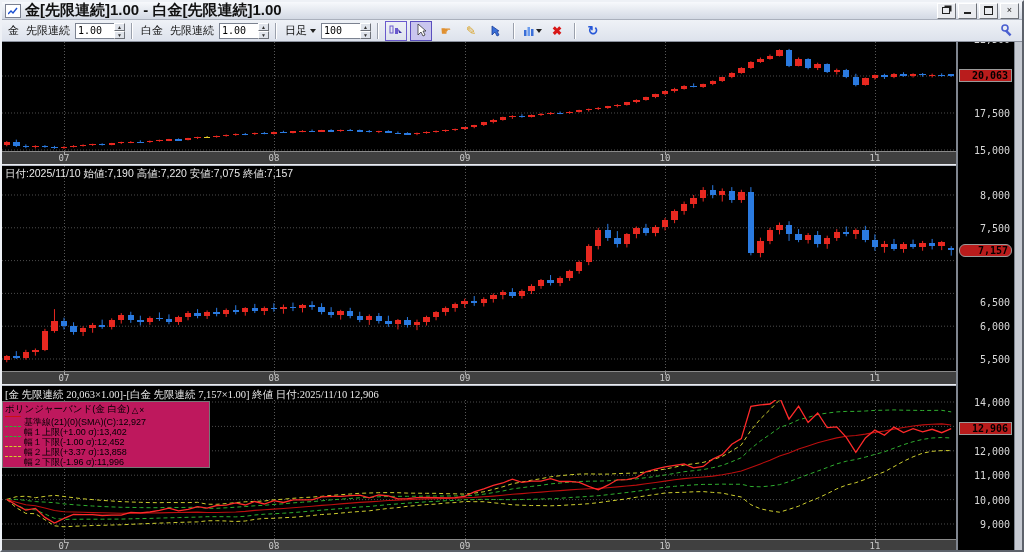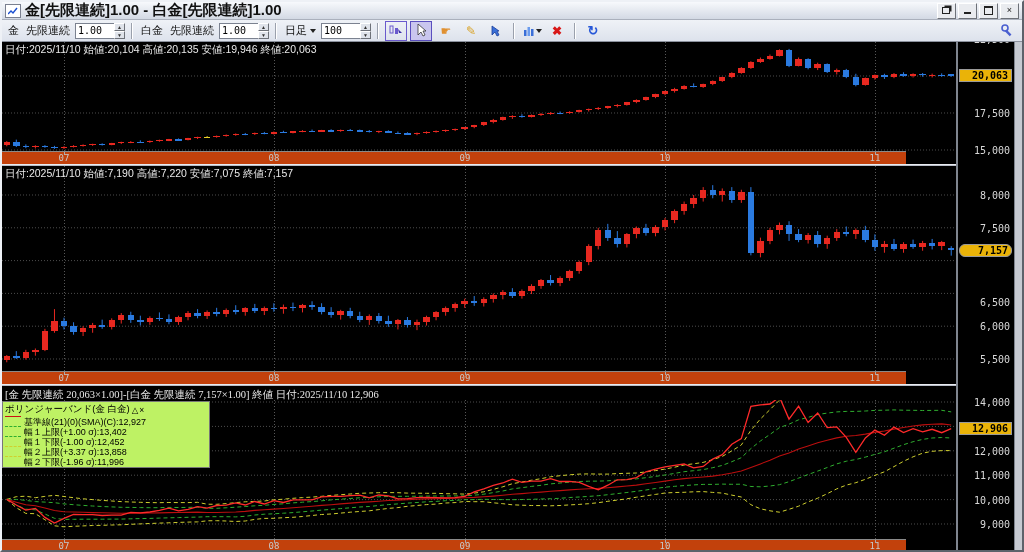--- a/index.html
+++ b/index.html
@@ -34,32 +34,32 @@
   .tbtn{width:20px;height:18px;display:flex;align-items:center;justify-content:center;border:1px solid transparent;}
   .tbtn.framed{border:1px solid #6a5acd;}
   .tbtn.pressed{background:#c9c6ee;border:1px solid #5a4fbf;}
   .ico{font-size:12px;line-height:12px;}
   #wrench{margin-left:auto;}
   
   #content{position:absolute;left:0;top:40px;width:1020px;height:510px;background:#000;}
   #vdiv{position:absolute;left:954px;top:0;width:2px;height:510px;background:#7f858f;}
   #axiscol{position:absolute;left:956px;top:0;width:56px;height:510px;background:#000;overflow:hidden;}
   #rstrip{position:absolute;left:1012px;top:0;width:8px;height:510px;background:#c6cad2;border-left:1px solid #7f858f;box-sizing:border-box;}
-  .axisrow{position:absolute;left:0;width:904px;height:13px;background:#c2410c;border-top:1px solid #8a8a8a;box-sizing:border-box;}
+  .axisrow{position:absolute;left:0;width:1012px;height:13px;background:#404040;border-top:1px solid #8a8a8a;box-sizing:border-box;}
   .axisrow .m{position:absolute;top:1px;font-size:9px;color:#c8c8c8;font-family:"DejaVu Sans Mono",monospace;transform:translateX(-50%);}
   .axisrow .nub{position:absolute;top:0;width:1px;height:3px;background:#aaa;}
   .splitter{position:absolute;left:0;width:1020px;height:2px;background:#b9bec8;border-top:1px solid #e8ebf0;box-sizing:border-box;}
   .info{position:absolute;left:3px;font-size:10.5px;color:#e9e9e9;white-space:nowrap;z-index:5;}
   .tick{position:absolute;right:4px;font-size:10px;color:#d8d8d8;font-family:"DejaVu Sans Mono",monospace;}
-  .badge{position:absolute;left:1px;width:53px;height:13px;background:#eab308;border:1px solid #9a9a9a;
+  .badge{position:absolute;left:1px;width:53px;height:13px;background:#b91c1c;border:1px solid #9a9a9a;
     font-size:10px;font-weight:bold;color:#000;text-align:right;padding:0 3px;box-sizing:border-box;
     font-family:"DejaVu Sans Mono",monospace;z-index:6;}
   svg.chart{position:absolute;left:0;background:#000;}
   
-  #legend{position:absolute;left:0px;top:359px;width:208px;background:#bef264;border:1px solid #777;
+  #legend{position:absolute;left:0px;top:359px;width:208px;background:#be185d;border:1px solid #777;
     z-index:8;font-size:9px;color:#000;padding:1px 2px;box-sizing:border-box;}
   #legend .lt{display:flex;align-items:center;font-size:9.5px;}
   #legend .lt .btns{margin-left:2px;letter-spacing:1px;font-size:8.5px;}
   .lrow{display:flex;align-items:flex-start;height:10px;}
   .lsample{width:16px;height:0;border-top:1.5px solid;margin-right:3px;flex:none;}
   .dash{border-top-style:dashed !important;}
 </style>
 </head>
 <body>
 
@@ -365,21 +365,20 @@
         <rect x="907.8699999999999" y="32.21900882552614" width="6.4" height="1.775967413441954" fill="#e82820" shape-rendering="crispEdges"></rect>
         <line x1="920.6099999999999" x2="920.6099999999999" y1="31.03503054989817" y2="34.73496266123558" stroke="#2a7ae0" stroke-width="1"></line>
         <rect x="917.4099999999999" y="32.21900882552614" width="6.4" height="1.2" fill="#2a7ae0" shape-rendering="crispEdges"></rect>
         <line x1="930.1499999999999" x2="930.1499999999999" y1="31.627019687712153" y2="35.474949083503056" stroke="#e82820" stroke-width="1"></line>
         <rect x="926.9499999999998" y="32.51500339443313" width="6.4" height="1.2" fill="#e82820" shape-rendering="crispEdges"></rect>
         <line x1="939.6899999999999" x2="939.6899999999999" y1="31.331025118805158" y2="34.73496266123558" stroke="#2a7ae0" stroke-width="1"></line>
         <rect x="936.4899999999999" y="32.51500339443313" width="6.4" height="1.2" fill="#2a7ae0" shape-rendering="crispEdges"></rect>
         <line x1="949.2299999999999" x2="949.2299999999999" y1="31.99701289884589" y2="34.79416157501697" stroke="#2a7ae0" stroke-width="1"></line>
         <rect x="946.0299999999999" y="32.45580448065173" width="6.4" height="1.2" fill="#2a7ae0" shape-rendering="crispEdges"></rect>
       </svg>
-    <div class="info" style="top:1px;">日付:2025/11/10 始値:20,104 高値:20,135 安値:19,946 終値:20,063</div>
     <div class="axisrow" id="ax0" style="top:109px;">
         <div class="nub" style="left: 62px;"></div>
         <div class="m" style="left: 62px;">07</div>
         <div class="nub" style="left: 272px;"></div>
         <div class="m" style="left: 272px;">08</div>
         <div class="nub" style="left: 463px;"></div>
         <div class="m" style="left: 463px;">09</div>
         <div class="nub" style="left: 663px;"></div>
         <div class="m" style="left: 663px;">10</div>
         <div class="nub" style="left: 873px;"></div>

